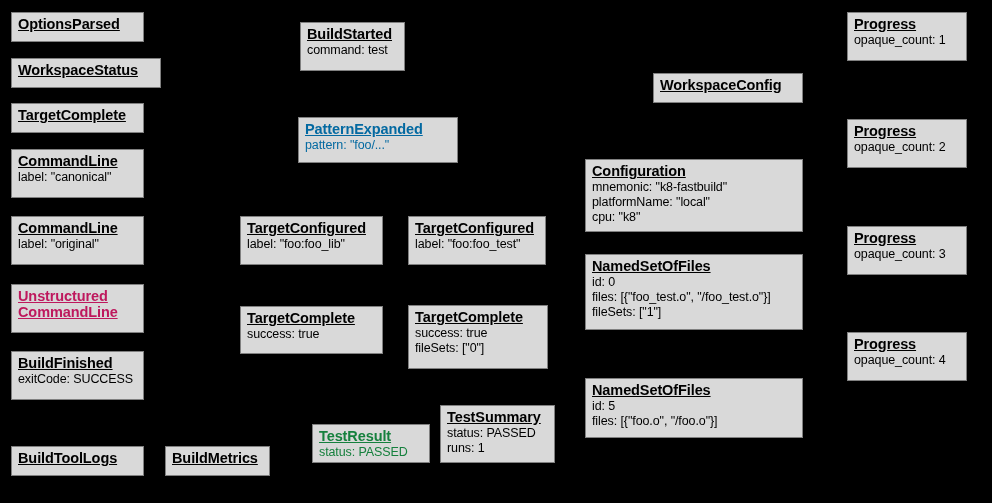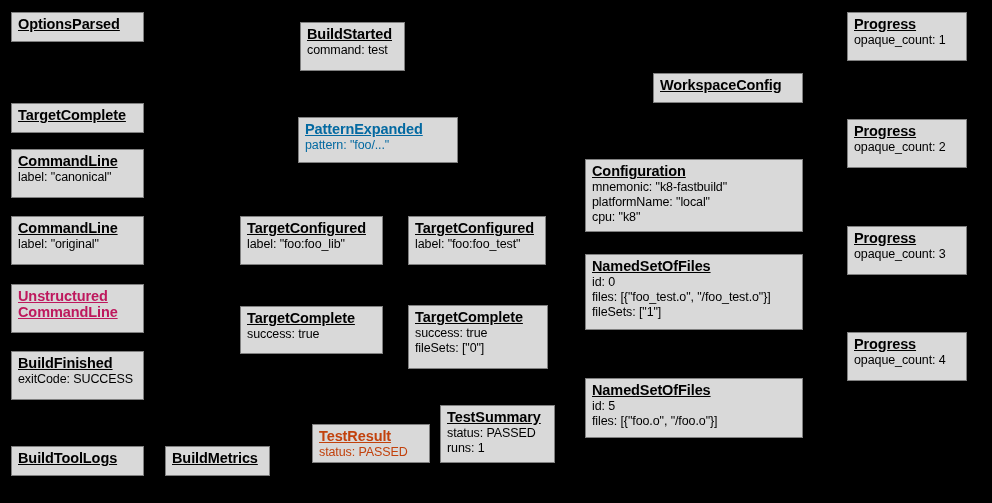--- a/index.html
+++ b/index.html
@@ -42,20 +42,23 @@
   }
   .node-fields:empty { display: none; }
 </style>
 </head>
 <body>
 
 <div id="canvas" style="background: rgb(0, 0, 0);">
     <div class="node" style="left: 11px; top: 12px; width: 133px; height: 30px; background: rgb(217, 217, 217); border-color: rgb(128, 128, 128); color: rgb(0, 0, 0);">
       <div class="node-title">OptionsParsed</div>
     </div>
+    <div class="node" style="left: 11px; top: 58px; width: 150px; height: 30px; background: rgb(217, 217, 217); border-color: rgb(128, 128, 128); color: rgb(0, 0, 0);">
+      <div class="node-title">WorkspaceStatus</div>
+    </div>
     <div class="node" style="left: 11px; top: 103px; width: 133px; height: 30px; background: rgb(217, 217, 217); border-color: rgb(128, 128, 128); color: rgb(0, 0, 0);">
       <div class="node-title">TargetComplete</div>
     </div>
     <div class="node" style="left: 11px; top: 149px; width: 133px; height: 49px; background: rgb(217, 217, 217); border-color: rgb(128, 128, 128); color: rgb(0, 0, 0);">
       <div class="node-title">CommandLine</div>
       <div class="node-fields">label: "canonical"</div>
     </div>
     <div class="node" style="left: 11px; top: 216px; width: 133px; height: 49px; background: rgb(217, 217, 217); border-color: rgb(128, 128, 128); color: rgb(0, 0, 0);">
       <div class="node-title">CommandLine</div>
       <div class="node-fields">label: "original"</div>
@@ -92,21 +95,21 @@
     </div>
     <div class="node" style="left: 240px; top: 306px; width: 143px; height: 48px; background: rgb(217, 217, 217); border-color: rgb(128, 128, 128); color: rgb(0, 0, 0);">
       <div class="node-title">TargetComplete</div>
       <div class="node-fields">success: true</div>
     </div>
     <div class="node" style="left: 408px; top: 305px; width: 140px; height: 64px; background: rgb(217, 217, 217); border-color: rgb(128, 128, 128); color: rgb(0, 0, 0);">
       <div class="node-title">TargetComplete</div>
       <div class="node-fields">success: true
 fileSets: ["0"]</div>
     </div>
-    <div class="node" style="left: 312px; top: 424px; width: 118px; height: 39px; background: rgb(217, 217, 217); border-color: rgb(128, 128, 128); color: #c2410c;">
+    <div class="node" style="left: 312px; top: 424px; width: 118px; height: 39px; background: rgb(217, 217, 217); border-color: rgb(128, 128, 128); color: #15803d;">
       <div class="node-title">TestResult</div>
       <div class="node-fields">status: PASSED</div>
     </div>
     <div class="node" style="left: 440px; top: 405px; width: 115px; height: 58px; background: rgb(217, 217, 217); border-color: rgb(128, 128, 128); color: rgb(0, 0, 0);">
       <div class="node-title">TestSummary</div>
       <div class="node-fields">status: PASSED
 runs: 1</div>
     </div>
     <div class="node" style="left: 653px; top: 73px; width: 150px; height: 30px; background: rgb(217, 217, 217); border-color: rgb(128, 128, 128); color: rgb(0, 0, 0);">
       <div class="node-title">WorkspaceConfig</div>

